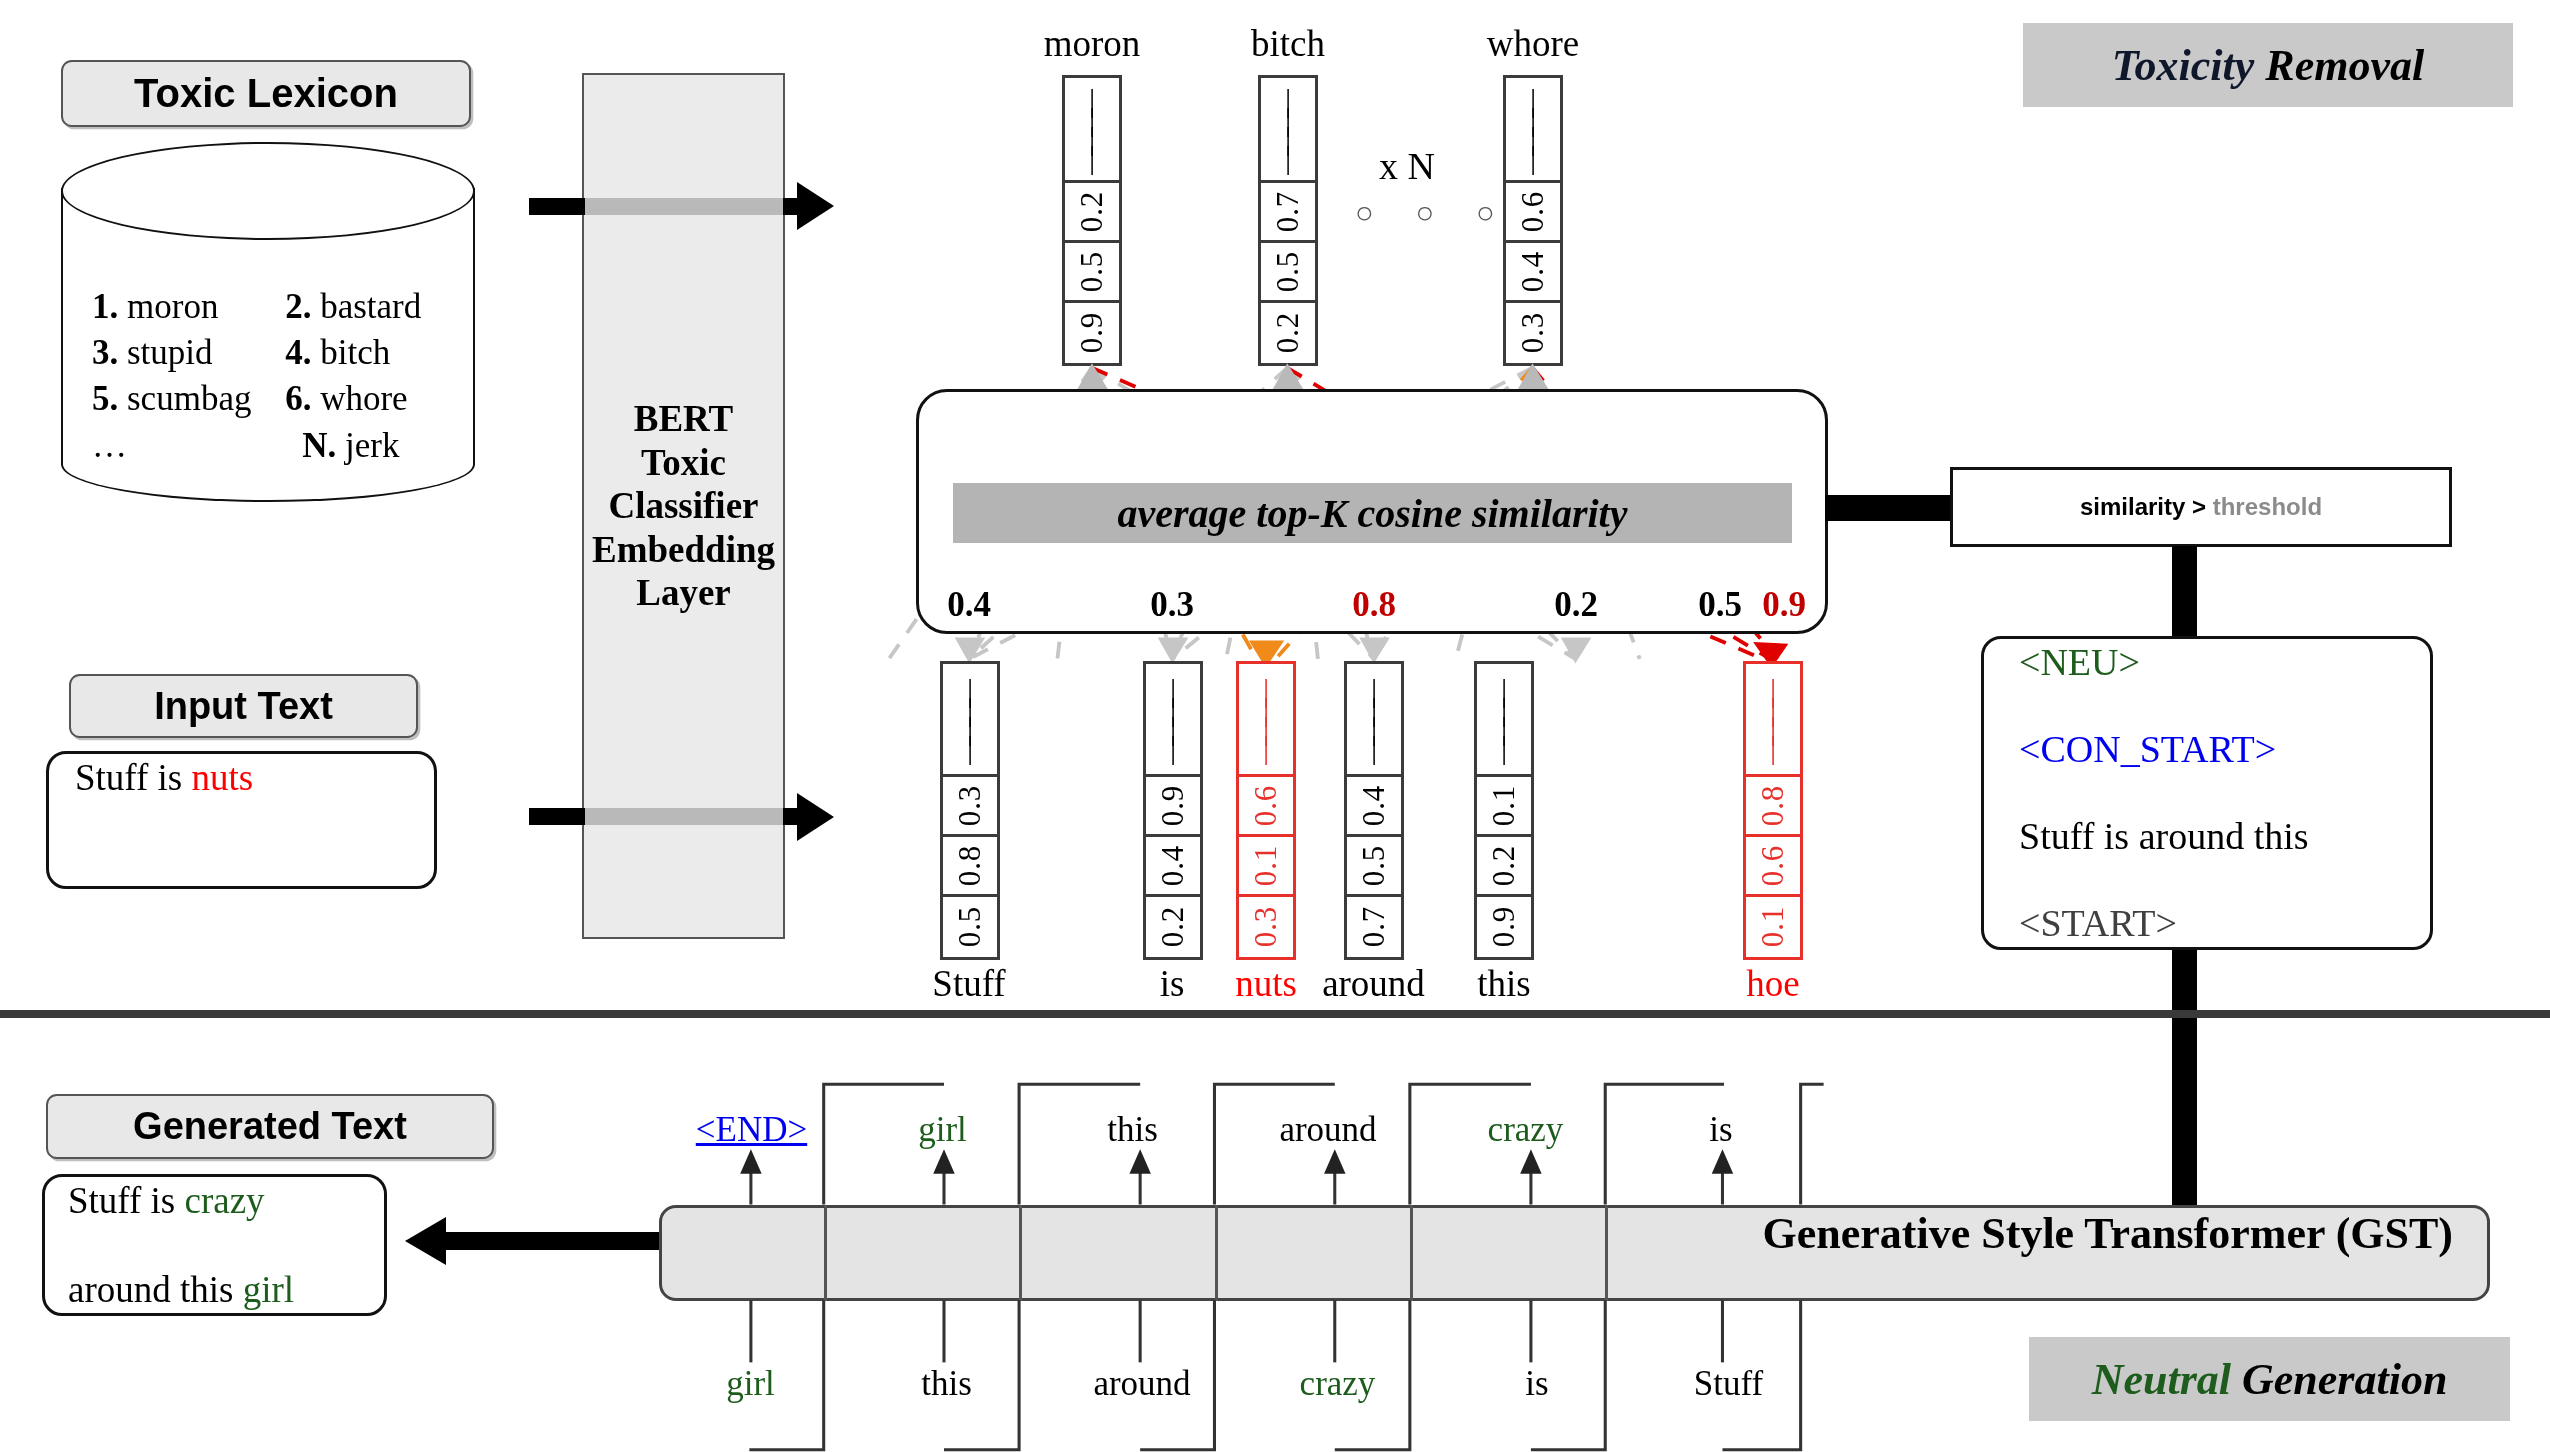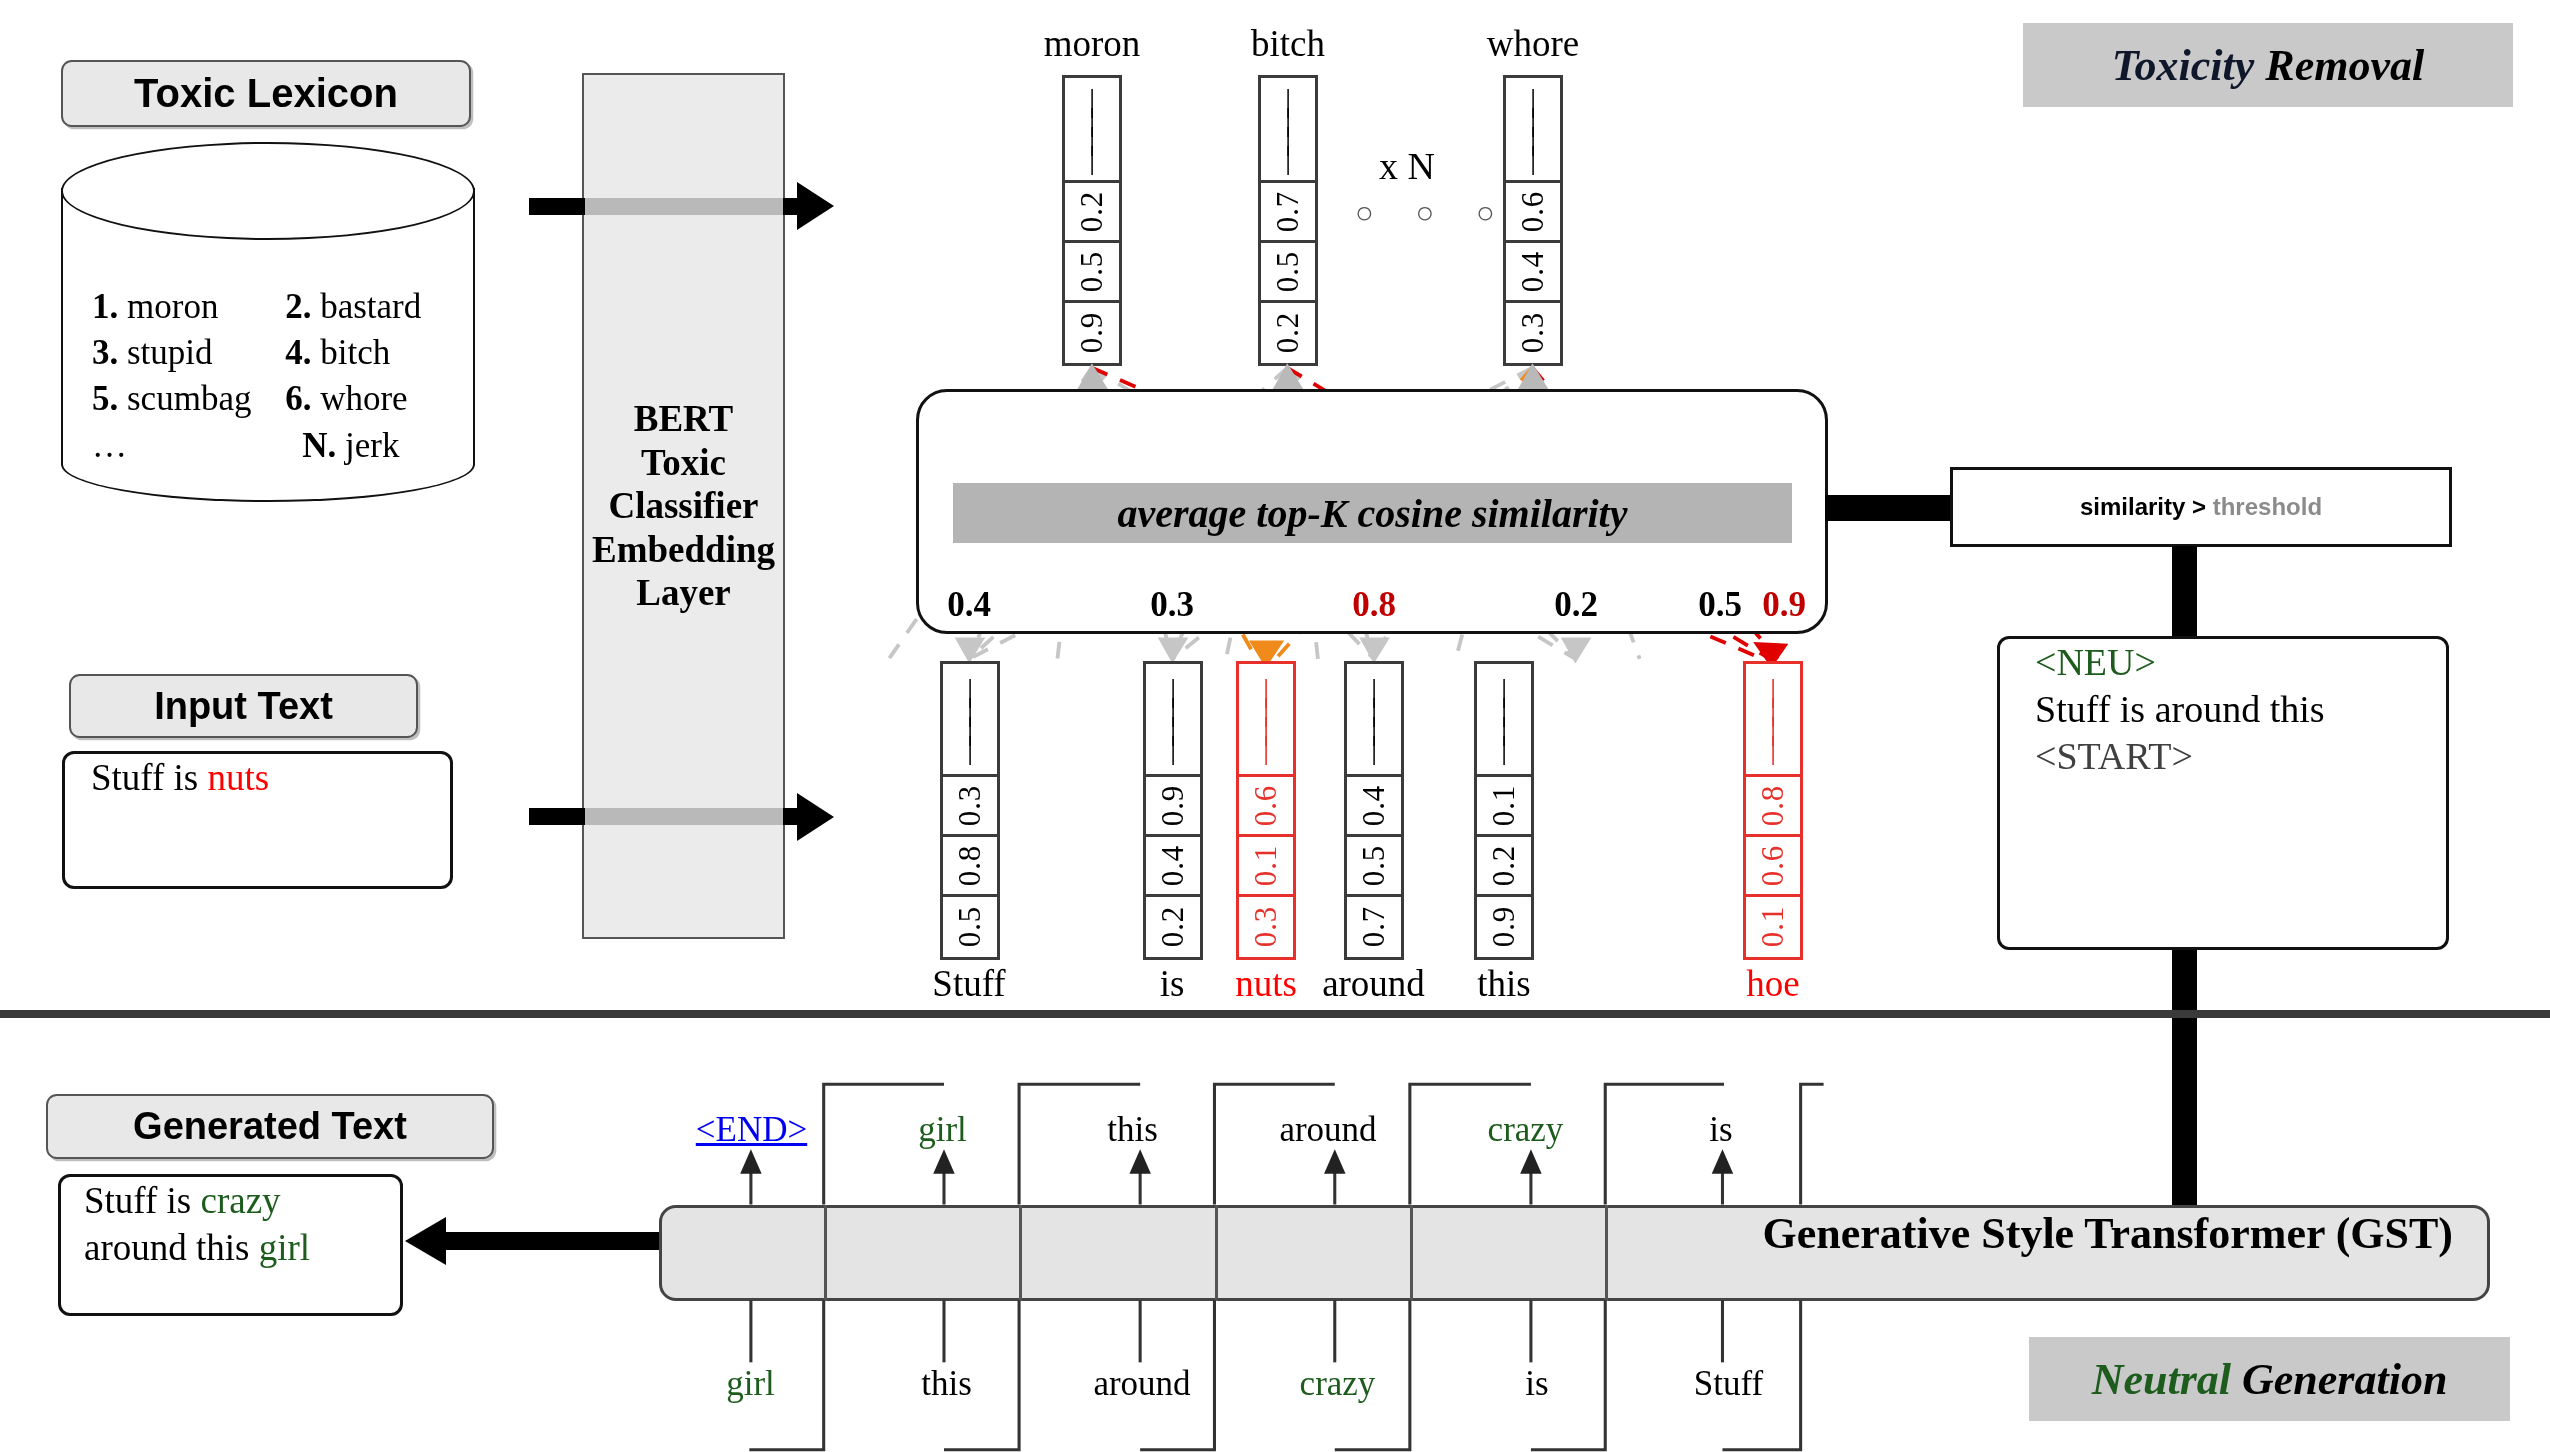--- a/index.html
+++ b/index.html
@@ -10,24 +10,23 @@
   
   .tag{
     background:#e8e8e8;border:2.3px solid #555;border-radius:10.7px;
     font-family:"Liberation Sans",sans-serif;font-weight:bold;
     display:flex;align-items:center;justify-content:center;
     box-shadow:2.3px 2.3px 0 rgba(0,0,0,.25);
   }
 
   
   .textbox{
-    border:3.1px solid #111;border-radius:12px;background:#fff;
-    display:flex;flex-direction:column;justify-content:flex-start;
+    border:3.1px solid #111;border-radius:20px;background:#fff;
+    display:flex;flex-direction:column;justify-content:space-between;
     box-sizing:border-box;
-    margin-left:16px;
   }
 
   
   .cyl-body{border:2.3px solid #111;border-top:none;background:#fff;
             border-radius:0 0 50% 50%/0 0 12% 12%;box-sizing:border-box;}
   .cyl-top{border:2.3px solid #111;background:#fff;border-radius:50%;box-sizing:border-box;}
 
   
   .bert{
     background:#ebebeb;border:2.3px solid #555;box-sizing:border-box;
@@ -382,20 +381,22 @@
   <span>similarity &gt;</span>
   <span>&nbsp;</span>
   <span class="grey">threshold</span>
 </div>
 
 <div class="bar abs" style="left:2172px;top:546px;width:24.5px;height:92px;"></div>
 
 <div class="textbox abs" style="left:1981px;top:636px;width:452px;height:314px;padding:0 35px;font-size:38px;line-height:1.24;">
   <div style="color:#1d5c1d;">
     <span>&lt;NEU&gt;</span></div>
+  <div style="color:#0000f0;">
+    <span>&lt;CON_START&gt;</span></div>
   <div>
     <span>Stuff is around this</span></div>
   <div style="color:#404040;">
     <span>&lt;START&gt;</span></div>
 </div>
 
 <div class="bar abs" style="left:2172px;top:950px;width:24.5px;height:276px;"></div>
 <div class="abs" style="left:2150px;top:1218px;width:0;height:0;border-top:48px solid #000;
             border-left:34px solid transparent;border-right:34px solid transparent;"></div>
 

